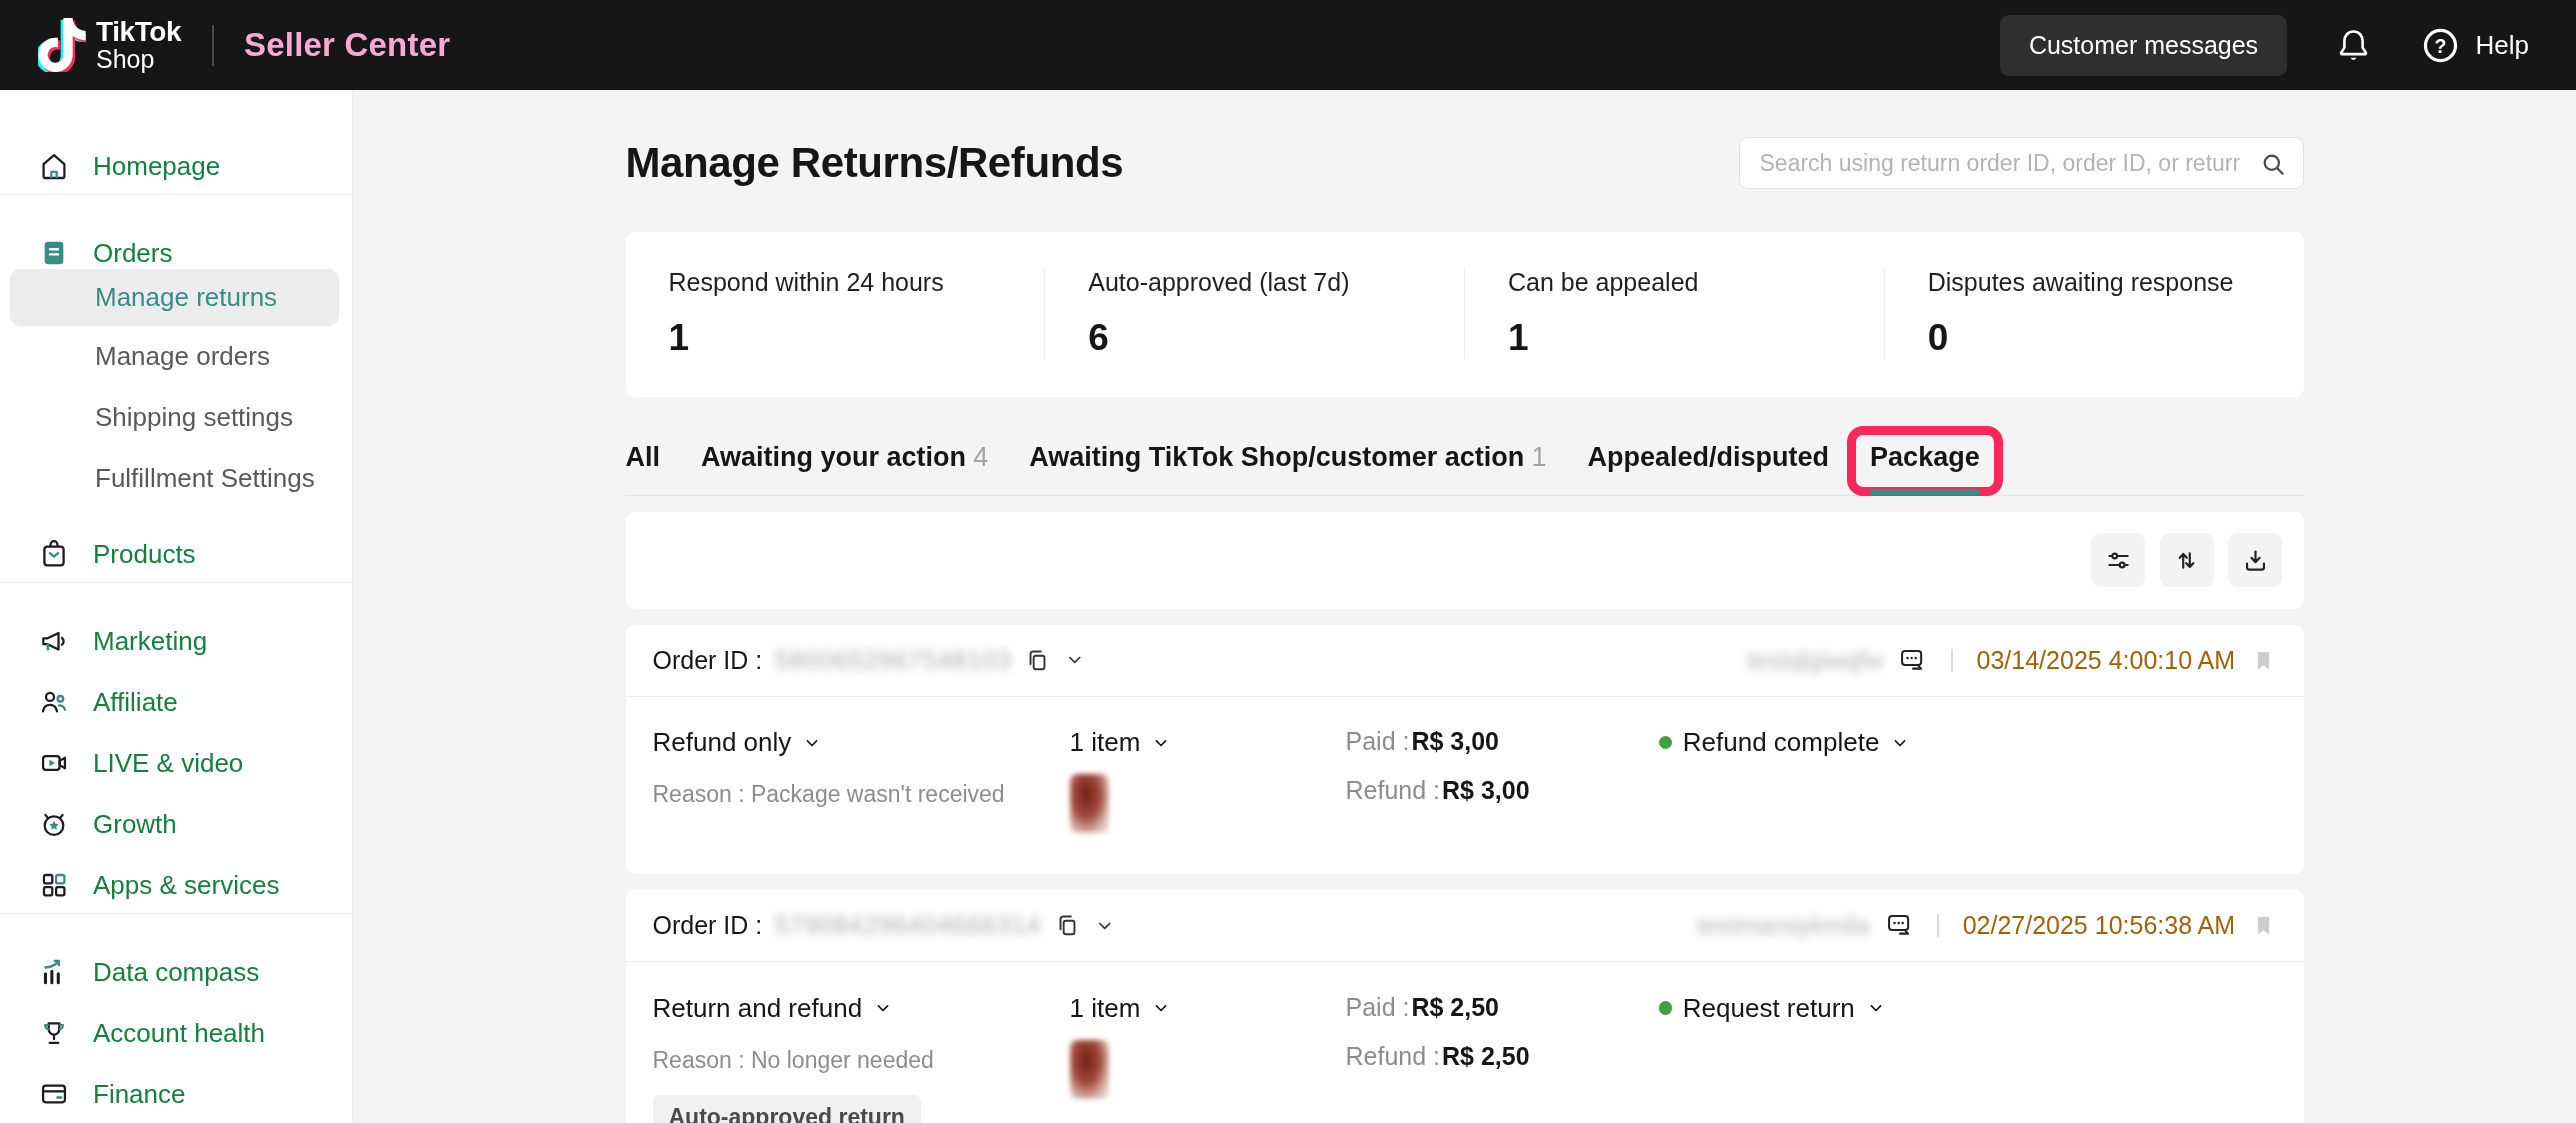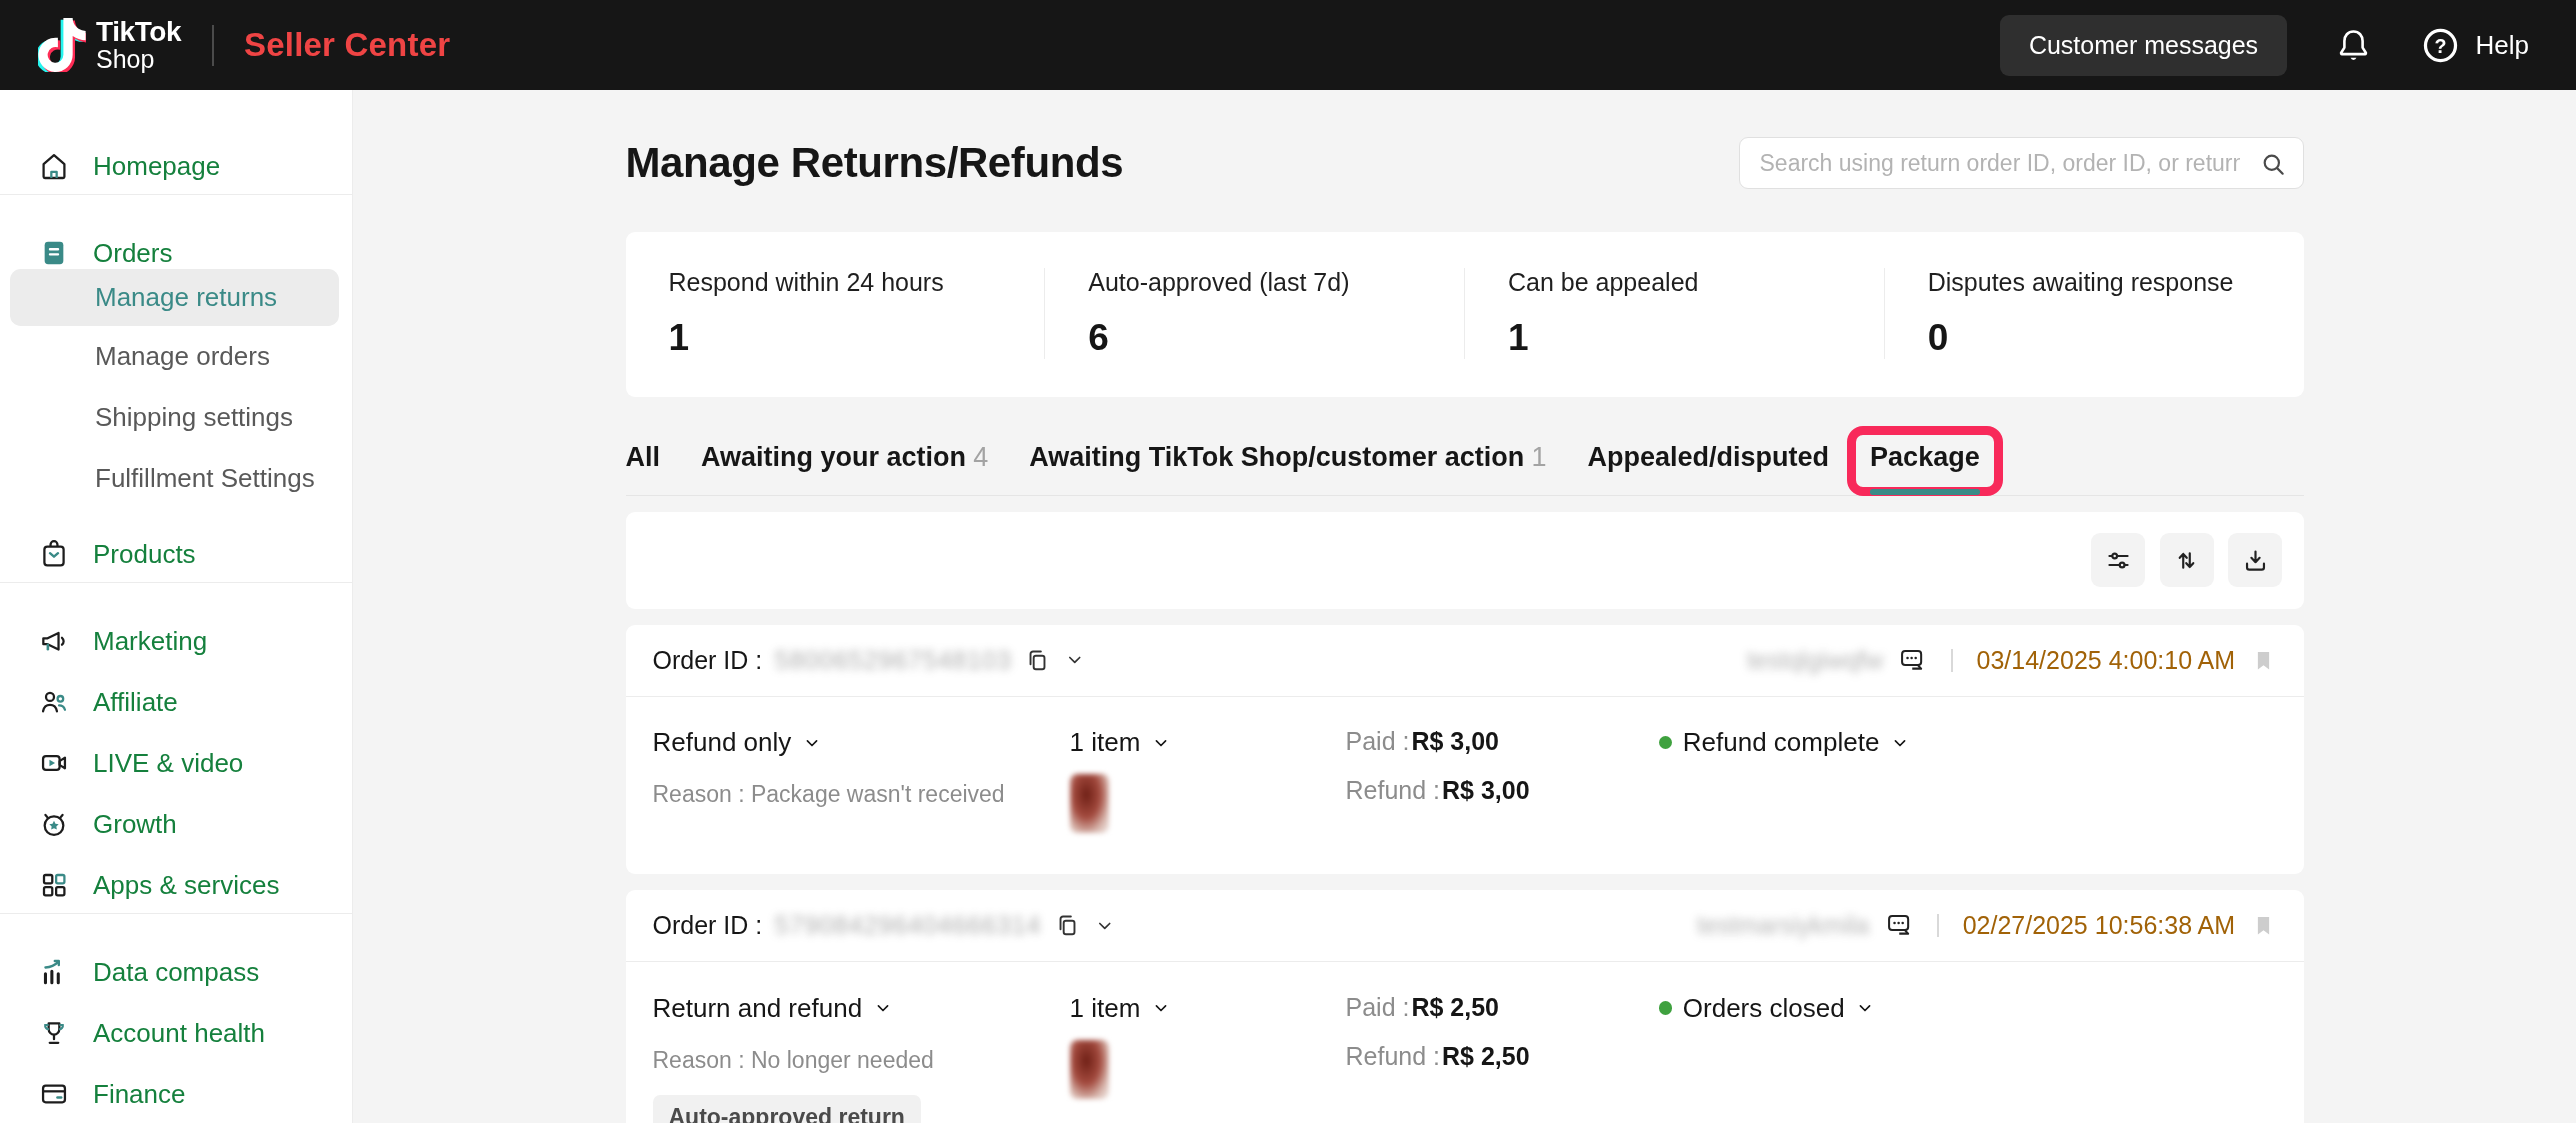--- a/index.html
+++ b/index.html
@@ -19,21 +19,21 @@
   
   .topbar{
     height:90px; background:#161616; display:flex; align-items:center;
     padding:0 47px 0 38px;
   }
   .brand{ display:flex; align-items:center; gap:10px; }
   .brand-text{ color:#fff; line-height:1.02; }
   .brand-text .l1{ font-size:28px; font-weight:700; letter-spacing:-0.4px; }
   .brand-text .l2{ font-size:25px; font-weight:400; }
   .brand-divider{ width:1.8px; height:41px; background:#4b4b4b; margin:0 30.5px; }
-  .app-name{ color:#ef4444; font-size:33px; font-weight:600; letter-spacing:0.2px; }
+  .app-name{ color:#f9a8d4; font-size:33px; font-weight:600; letter-spacing:0.2px; }
   .topbar-right{ margin-left:auto; display:flex; align-items:center; gap:47px; }
   .btn-dark{
     background:#2f2f2f; color:#fff; border:none; border-radius:9px;
     font-size:25px; font-weight:500; padding:16px 29px; cursor:pointer;
     font-family:inherit;
   }
   .help-wrap{ display:flex; align-items:center; gap:14.4px; color:#fff; font-size:26px; }
 
   
   .layout{ display:flex; height:1034px; }
@@ -565,21 +565,21 @@
               <span class="mv">R$ 2,50</span>
             </div>
             <div class="money-line">
               <span class="ml">Refund :</span>
               <span class="mv">R$ 2,50</span>
             </div>
           </div>
           <div>
             <div class="status-line">
               <span class="dot"></span>
-              <span>Orders closed</span>
+              <span>Request return</span>
               <span class="chev">
                 <svg width="20" height="20" viewBox="0 0 24 24" fill="none">
                     <path d="M6.5 9.5l5.5 5.5 5.5-5.5" stroke="#161616" stroke-width="2" stroke-linecap="round" stroke-linejoin="round"></path>
                   </svg>
               </span>
             </div>
           </div>
         </div>
       </section>
 

